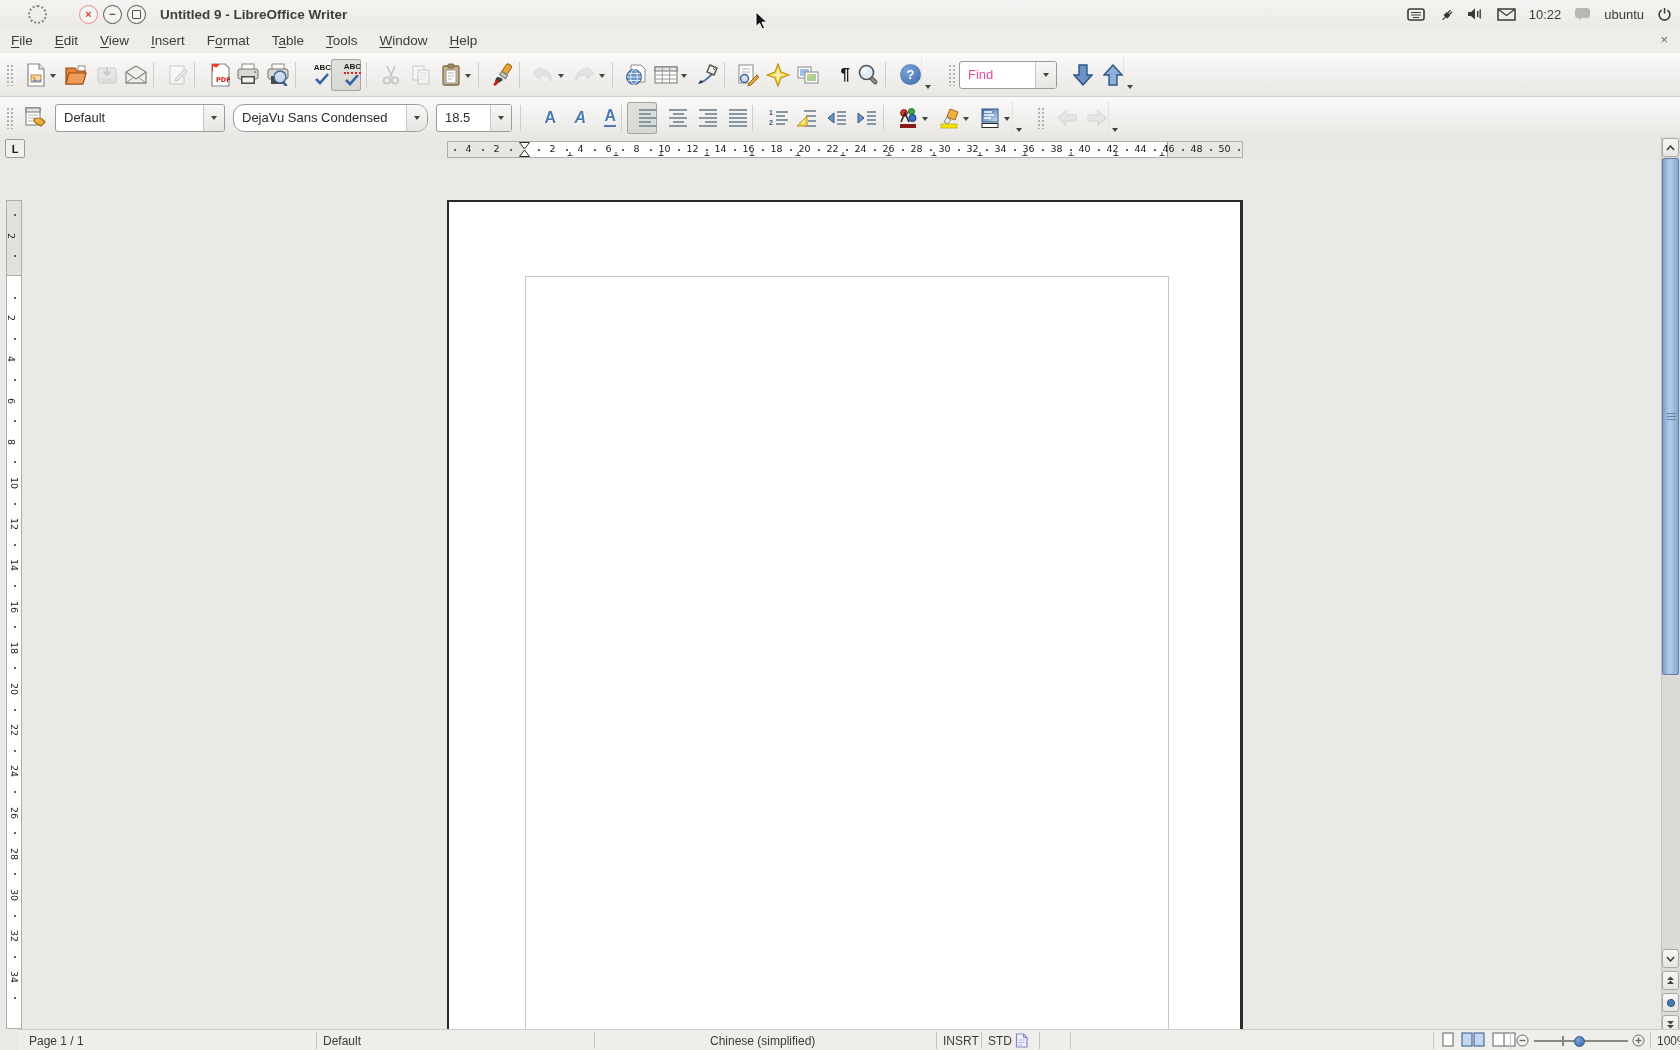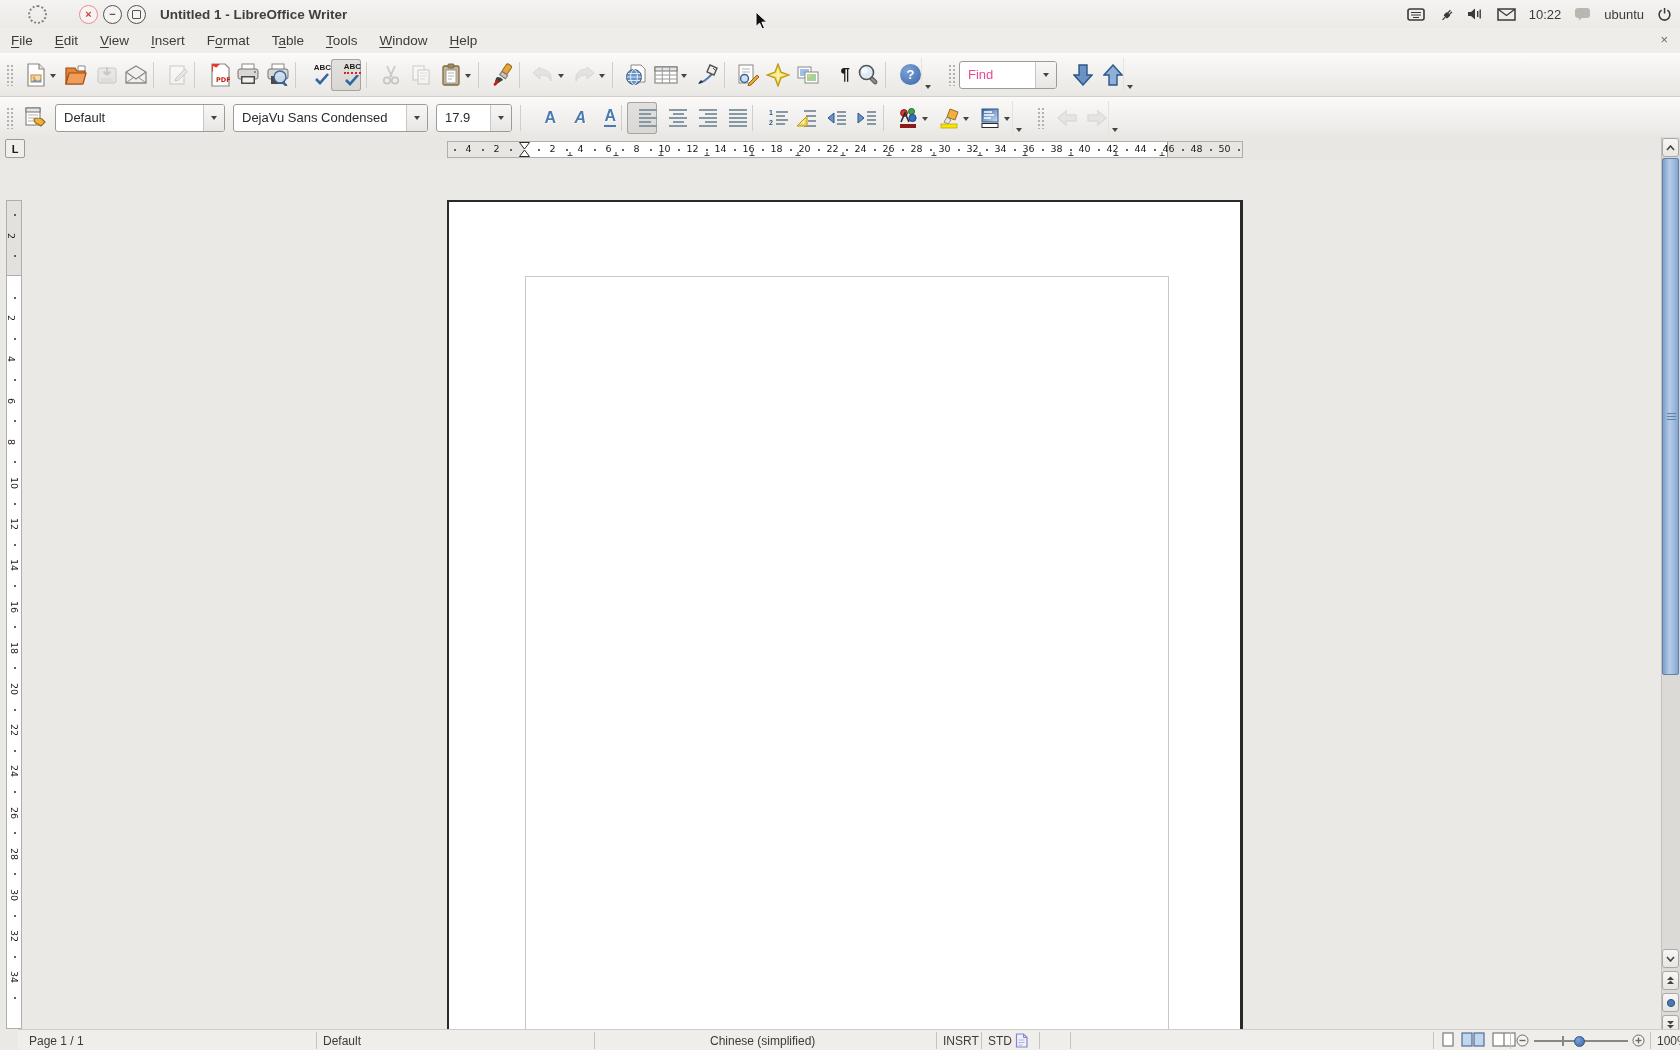--- a/index.html
+++ b/index.html
@@ -98,21 +98,21 @@
 
   <div id="titlebar">
     <div class="ubuntu-logo"></div>
     <div class="winbtns">
       <div class="winbtn close">×</div>
       <div class="winbtn min">−</div>
       <div class="winbtn max">
           <i></i>
         </div>
     </div>
-    <div id="window-title">Untitled 1 - LibreOffice Writer</div>
+    <div id="window-title">Untitled 9 - LibreOffice Writer</div>
     <div id="tray">
       <span>
         <svg width="18" height="13" viewBox="0 0 18 13">
             <rect x="1" y="1" width="16" height="11" rx="2" fill="none" stroke="#3b3a36" stroke-width="1.6"></rect>
             <path d="M4 4.5h10M4 7h10M6 9.5h6" stroke="#3b3a36" stroke-width="1.1"></path>
           </svg>
       </span>
       <span>
         <svg width="16" height="15" viewBox="0 0 16 15">
             <g transform="rotate(45 8 8)">
@@ -443,28 +443,28 @@
           <path d="M10 13c2-1 6-1 8 0l3 3-4 4-3-2c-2 0-4-2-4-5z" fill="#f0b040" stroke="#9c6a15" stroke-width="1.2"></path>
         </svg>
     </div>
 
     <div class="combo" style="width:168px;margin-left:8px;">
       <span class="val">Default</span>
       <span class="cbtn">
           <i></i>
         </span>
     </div>
-    <div class="combo" style="width:193px;margin-left:8px;">
+    <div class="combo" style="width:193px;margin-left:8px;border-radius:11px;">
       <span class="val">DejaVu Sans Condensed</span>
       <span class="cbtn">
           <i></i>
         </span>
     </div>
     <div class="combo" style="width:74px;margin-left:8px;">
-      <span class="val">17.9</span>
+      <span class="val">18.5</span>
       <span class="cbtn">
           <i></i>
         </span>
     </div>
 
     <div class="tsep" style="margin-left:8px;"></div>
 
     <div class="tbtn">
         <span class="blue-letter">A</span>
       </div>

